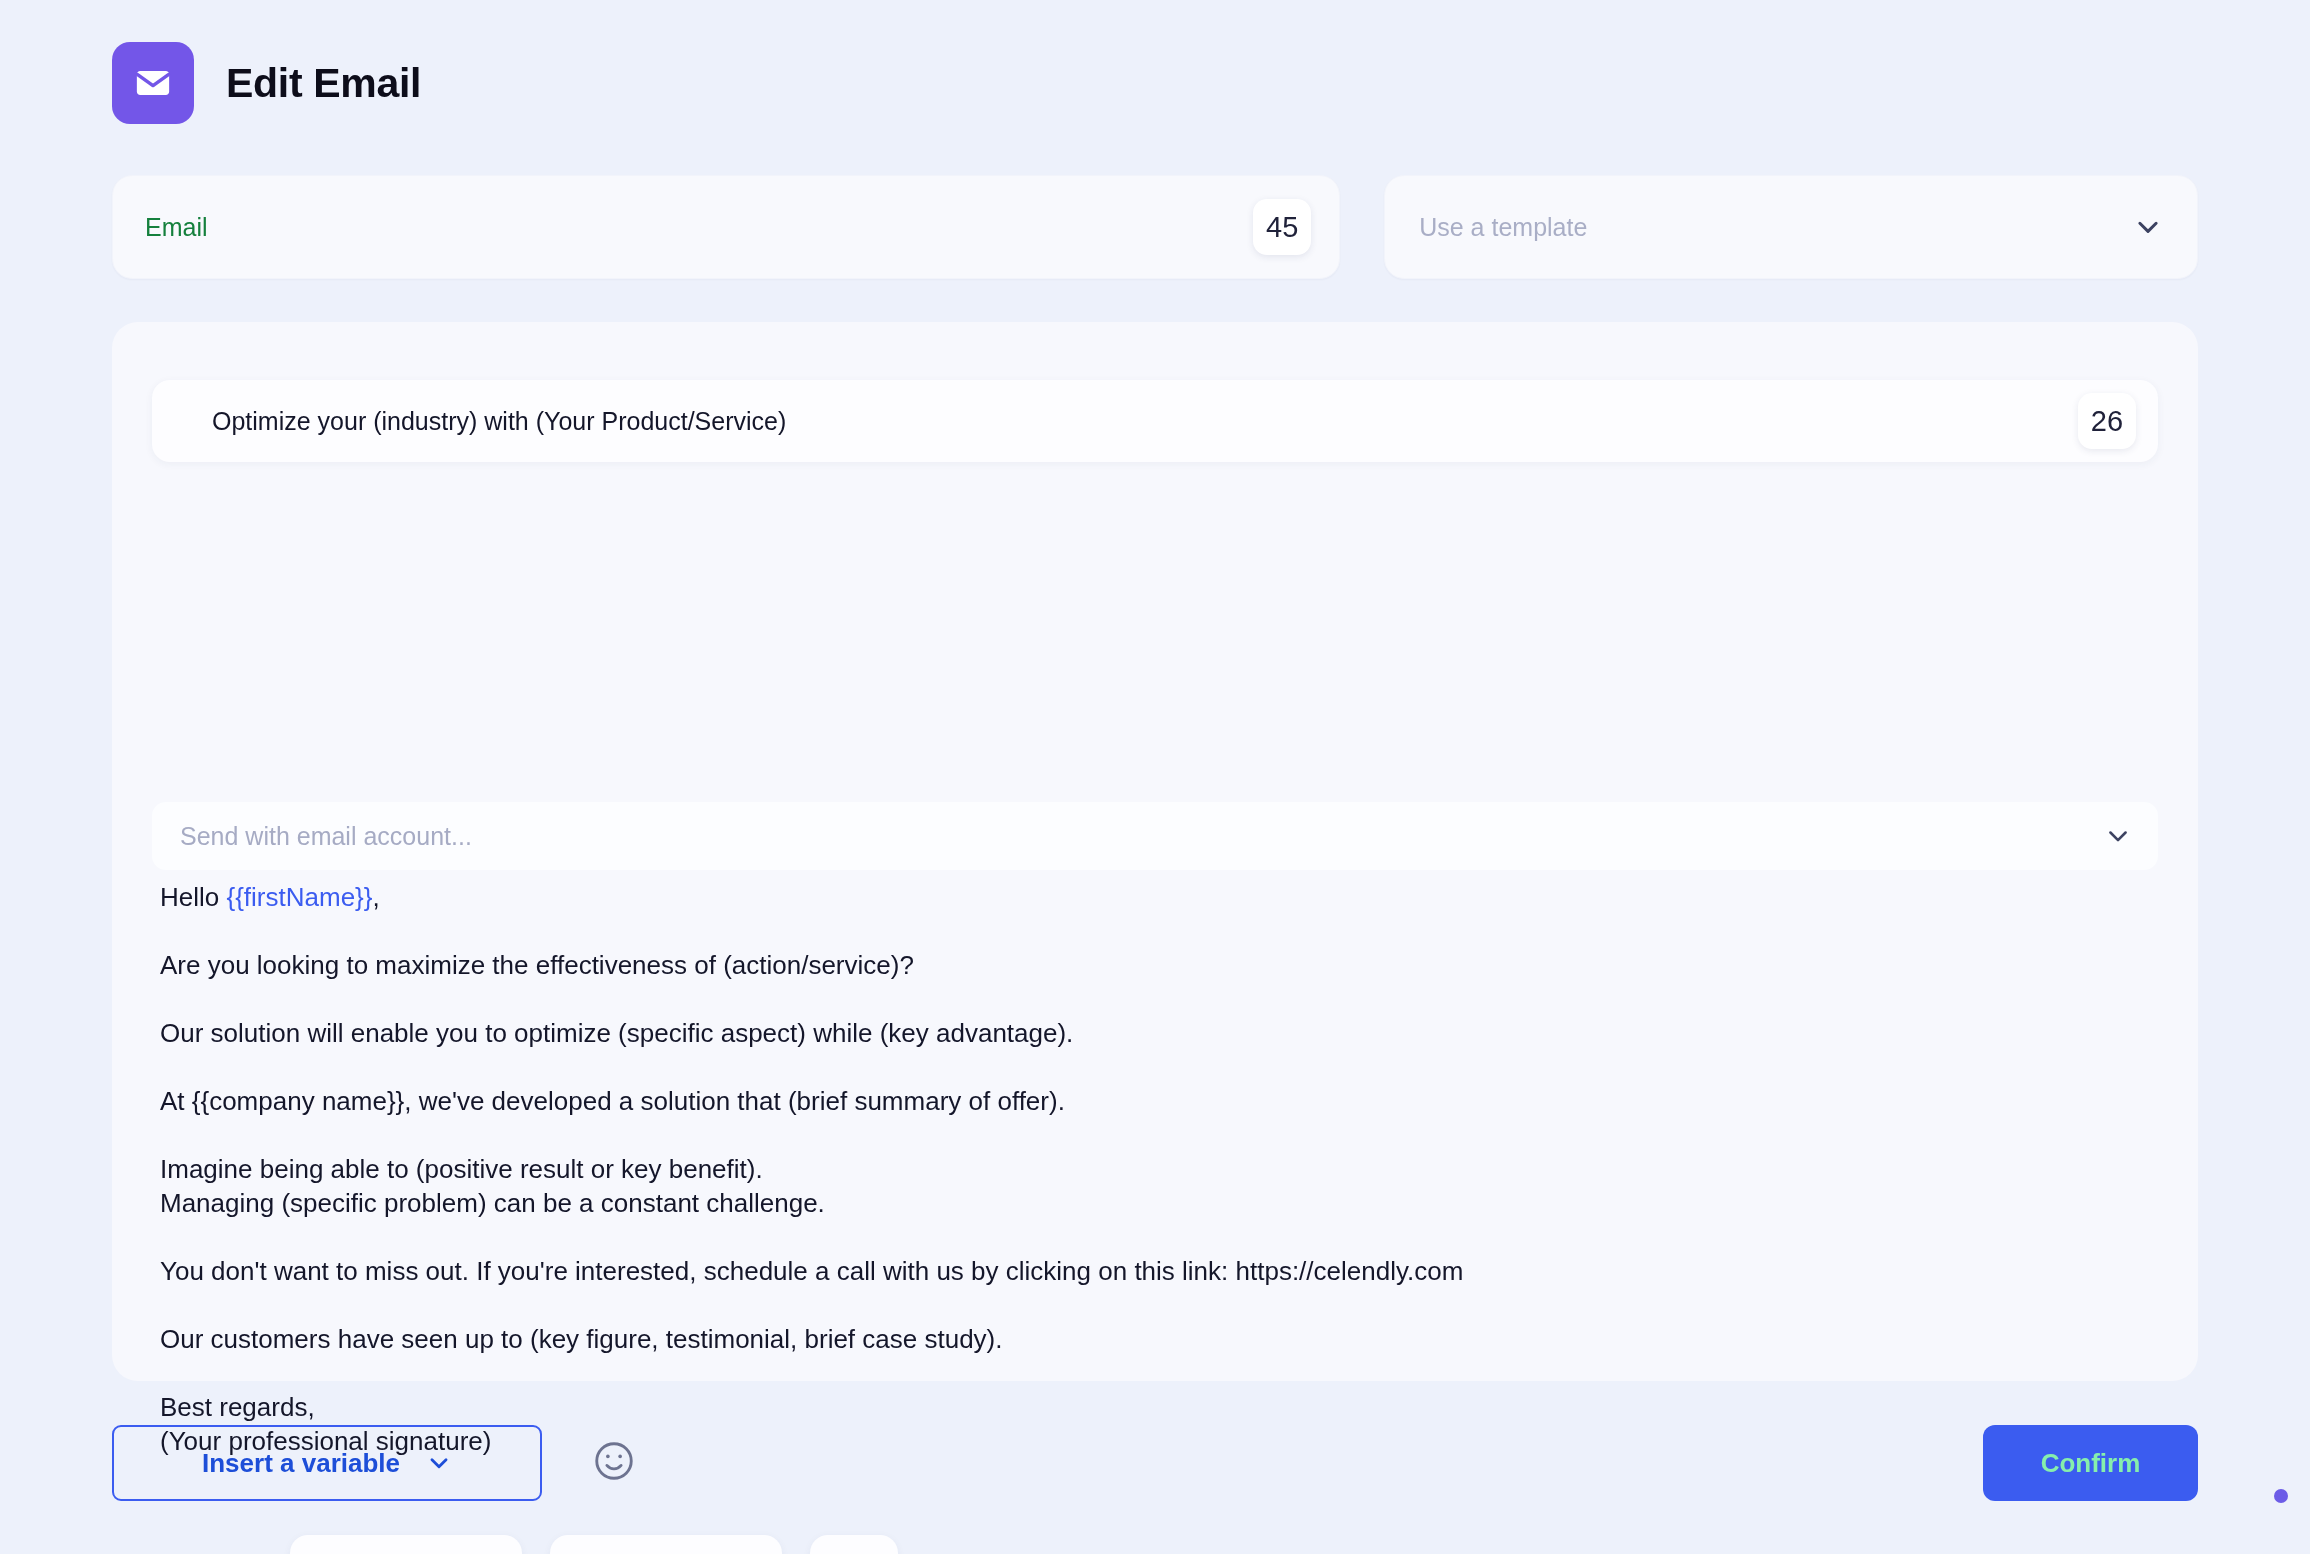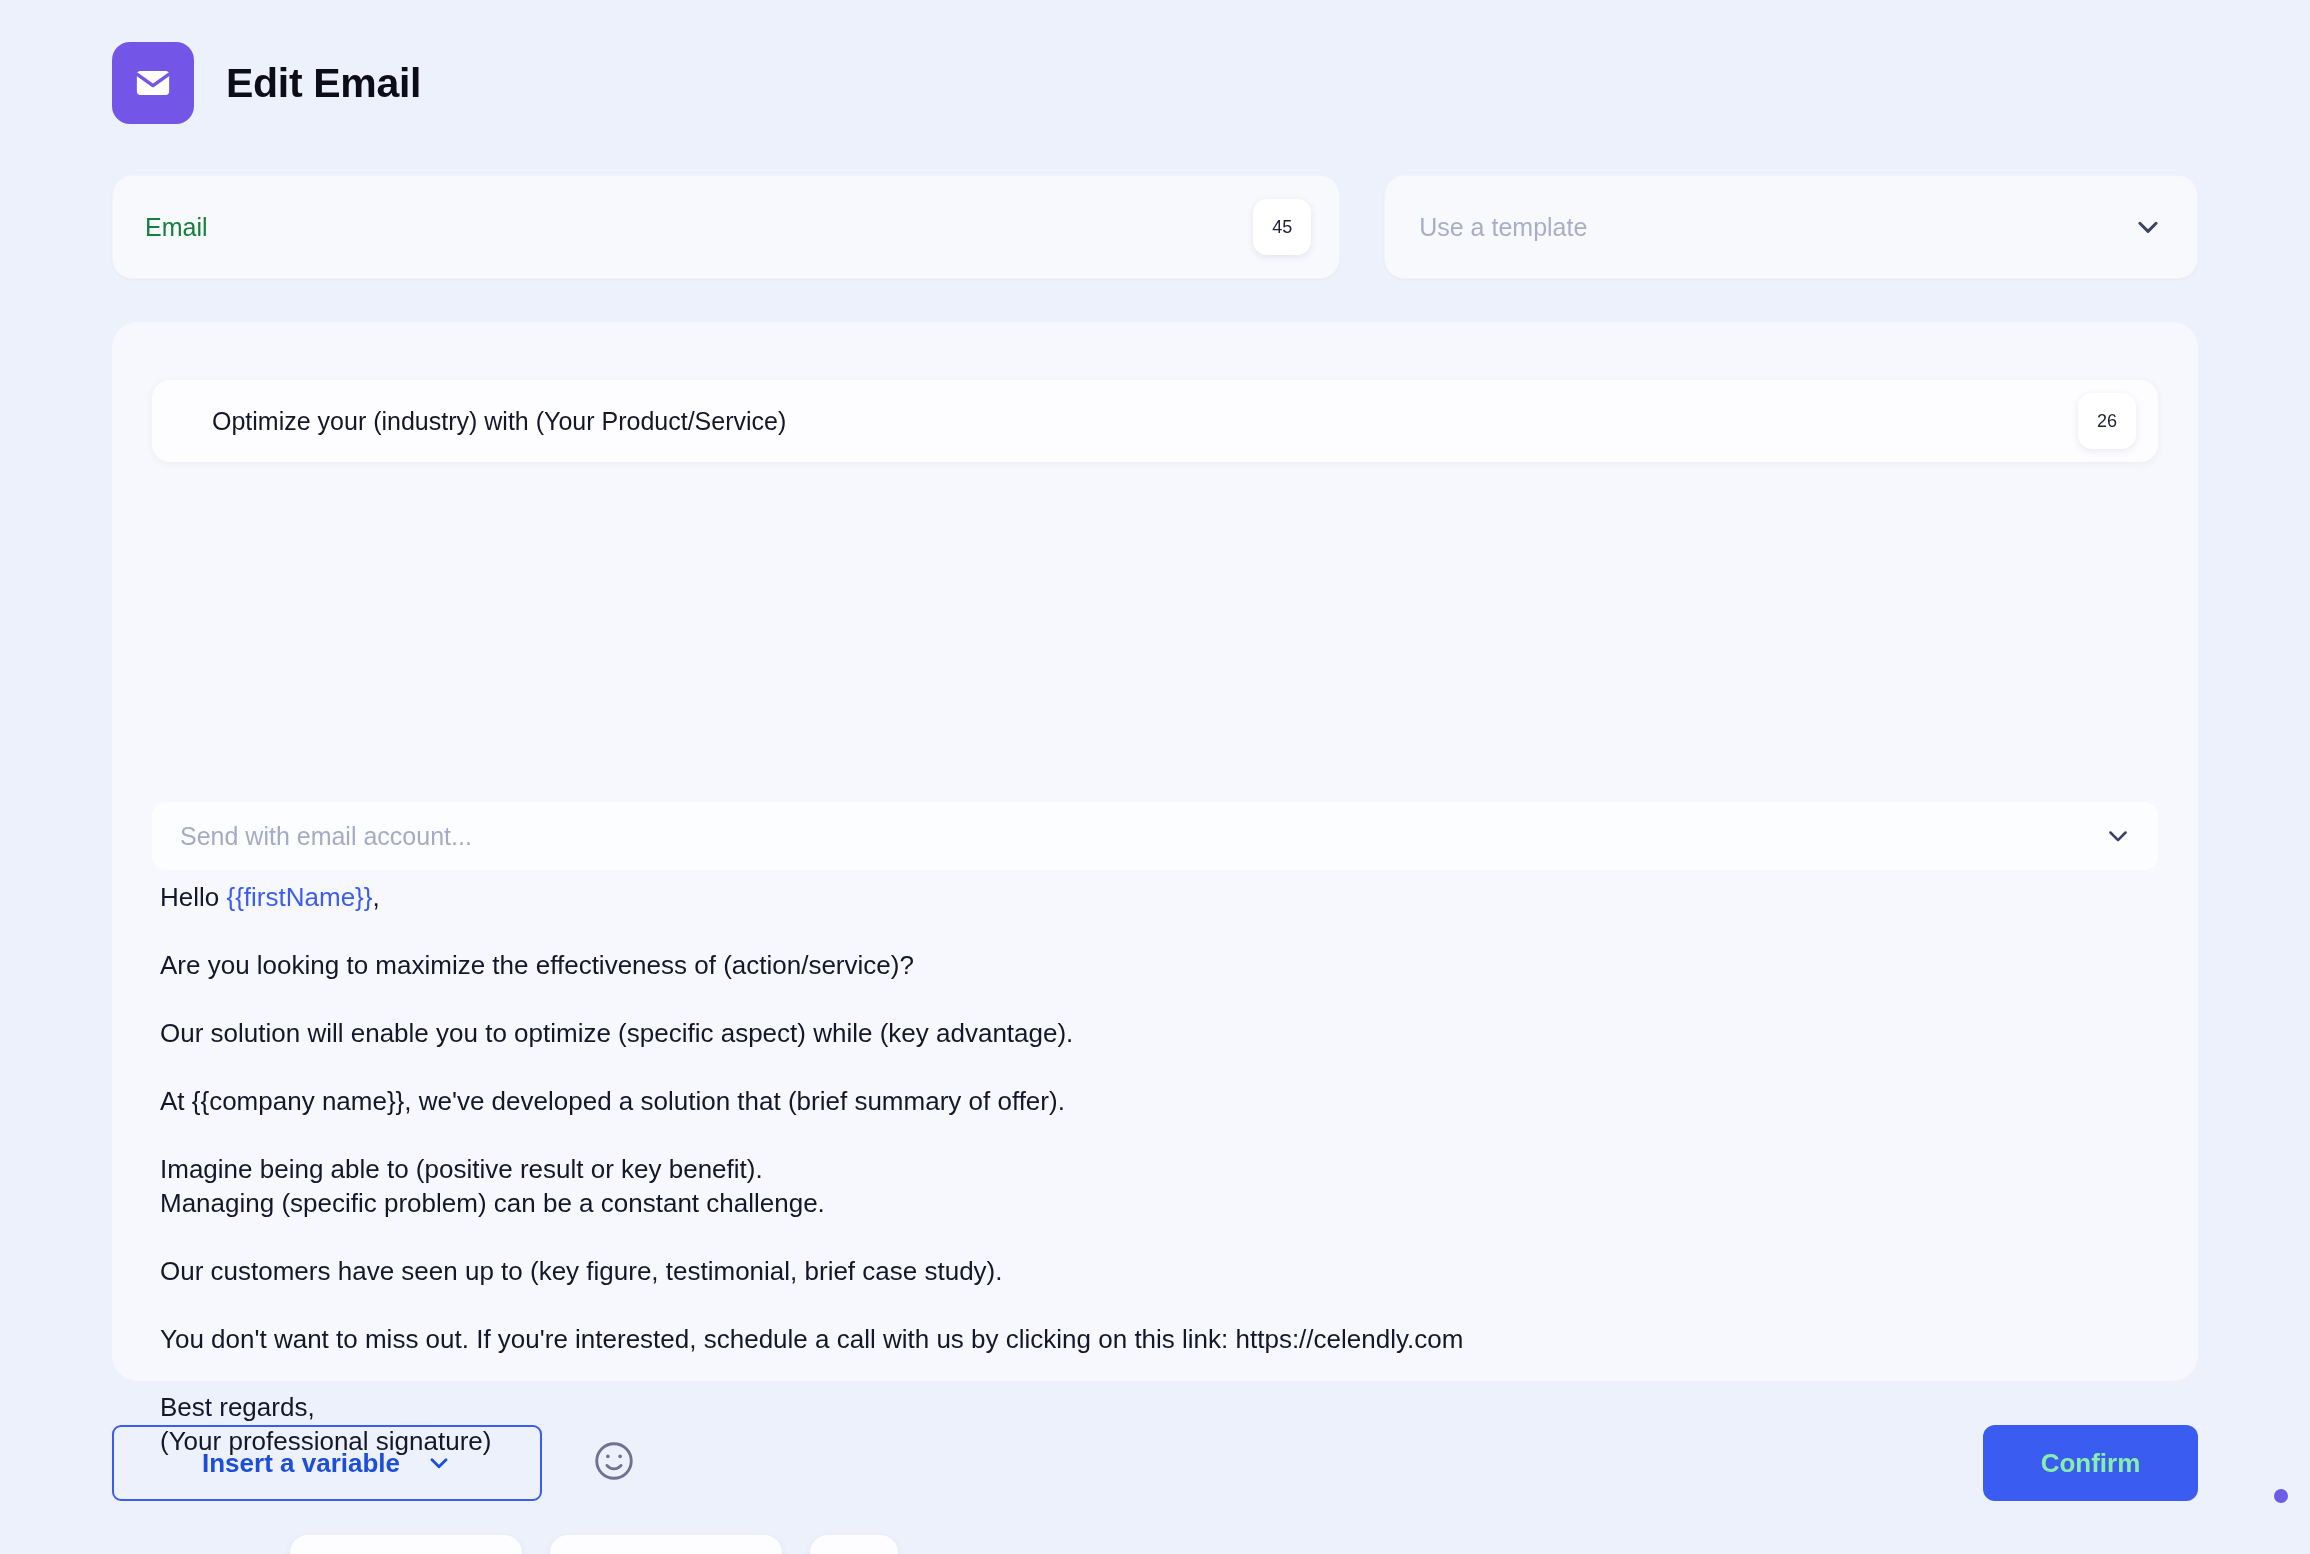--- a/index.html
+++ b/index.html
@@ -78,21 +78,21 @@
     color: #15803d;
   }
   .count-badge {
     background: #ffffff;
     border-radius: 14px;
     min-width: 58px;
     height: 56px;
     display: flex;
     align-items: center;
     justify-content: center;
-    font-size: 18px;
+    font-size: 29px;
     color: #20223a;
     box-shadow: 0 2px 7px rgba(40,50,100,0.10);
     padding: 0 12px;
   }
   .template-field {
     width: 836px;
     padding: 0 34px 0 34px;
     justify-content: space-between;
   }
   .template-field .placeholder {
@@ -310,22 +310,22 @@
       </span>
     </div>
 
     <div class="email-body">
       <p><span>Hello </span><span class="var-token">{{firstName}}</span><span>,</span></p>
       <p>Are you looking to maximize the effectiveness of (action/service)?</p>
       <p>Our solution will enable you to optimize (specific aspect) while (key advantage).</p>
       <p>At {{company name}}, we've developed a solution that (brief summary of offer).</p>
       <p class="multiline" style="white-space: pre-line;">Imagine being able to (positive result or key benefit).
 Managing (specific problem) can be a constant challenge.</p>
+      <p>You don't want to miss out. If you're interested, schedule a call with us by clicking on this link: https://celendly.com</p>
       <p>Our customers have seen up to (key figure, testimonial, brief case study).</p>
-      <p>You don't want to miss out. If you're interested, schedule a call with us by clicking on this link: https://celendly.com</p>
       <p class="multiline" style="white-space: pre-line;">Best regards,
 (Your professional signature)</p>
     </div>
 
     <div class="resize-dot"></div>
 
     <div class="format-toolbar">
 
       <div class="tb-group">
         <div class="tb-btn">

